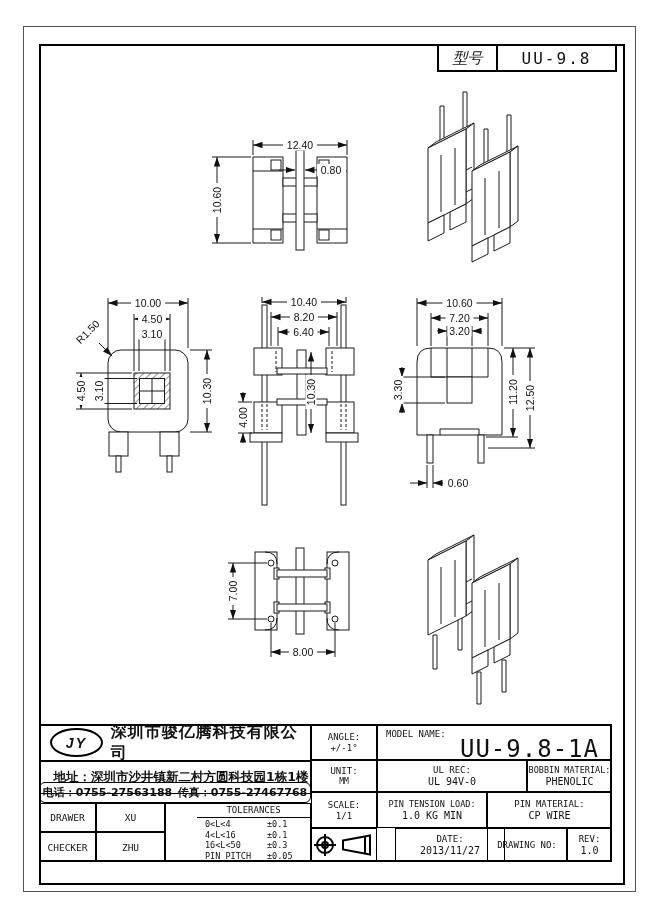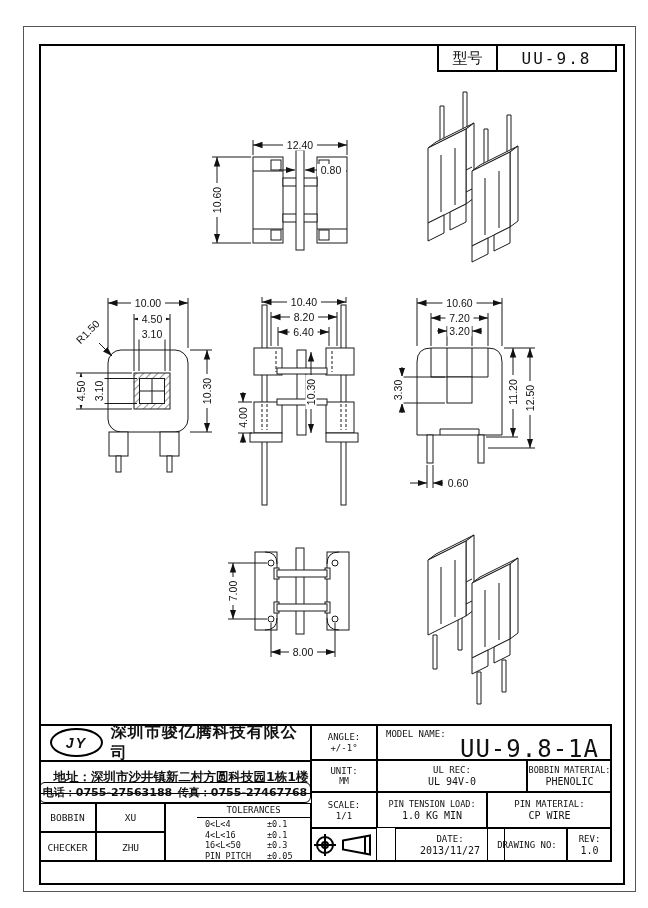--- a/index.html
+++ b/index.html
@@ -12,21 +12,21 @@
   .drawing-svg { position:absolute; left:0; top:0; width:648px; height:908px; }
   .dim { font:10.5px "Liberation Sans", sans-serif; fill:#111; text-anchor:middle; }
   .cell { position:absolute; border:1px solid #000; box-sizing:border-box;
           font-family:"DejaVu Sans Mono", monospace; color:#111; overflow:hidden; }
   .thick { border-width:2px; }
   .center { display:flex; align-items:center; justify-content:center; }
   .stack { display:flex; flex-direction:column; align-items:center; justify-content:center; gap:1px; }
   .lbl { font-size:9px; letter-spacing:0px; }
   .val { font-size:10px;text-align:right; }
   
-  .modelbox-label { font-size:15px; font-family:"DejaVu Sans", sans-serif; }
+  .modelbox-label { font-size:15px; font-family:"DejaVu Sans", sans-serif;font-style:italic; }
   .modelbox-value { font-size:16px; letter-spacing:2px; }
   
   .company-name { font-size:16px; font-weight:bold; font-family:"DejaVu Sans", sans-serif; letter-spacing:1px; }
   .jy-logo { width:50px; height:25px; border:2.5px solid #000; border-radius:50%;
              display:flex; align-items:center; justify-content:center;
              font:italic bold 14px "Liberation Sans", sans-serif; letter-spacing:2px; margin:0 8px 0 10px; }
   .addr { font-size:12.5px; font-weight:bold; font-family:"DejaVu Sans", sans-serif; }
   .phone { font-size:11px; font-weight:bold; font-family:"DejaVu Sans", sans-serif; }
   .tol-row { display:flex; font-size:8.5px; line-height:10.5px; }
   .tol-range { width:62px; padding-left:8px; }
@@ -387,21 +387,21 @@
   <div class="cell center addr" style="left:39px; top:761px; width:272px; height:33px;padding-left:12px;">
       <span>地址：深圳市沙井镇新二村方圆科技园1栋1楼</span>
     </div>
 
   <div class="cell phone" style="left:39px; top:782px; width:272px; height:21px; display:flex; align-items:center; justify-content:space-around;border-radius:6px;">
     <span>电话：0755-27563188</span>
     <span>传真：0755-27467768</span>
   </div>
 
   <div class="cell center mono-small" style="left:39px; top:803px; width:57px; height:29px;">
-      <span>BOBBIN</span>
+      <span>DRAWER</span>
     </div>
   <div class="cell center mono-small" style="left:96px; top:803px; width:69px; height:29px;">
       <span>XU</span>
     </div>
   <div class="cell center mono-small" style="left:39px; top:832px; width:57px; height:30px;">
       <span>CHECKER</span>
     </div>
   <div class="cell center mono-small" style="left:96px; top:832px; width:69px; height:30px;">
       <span>ZHU</span>
     </div>

